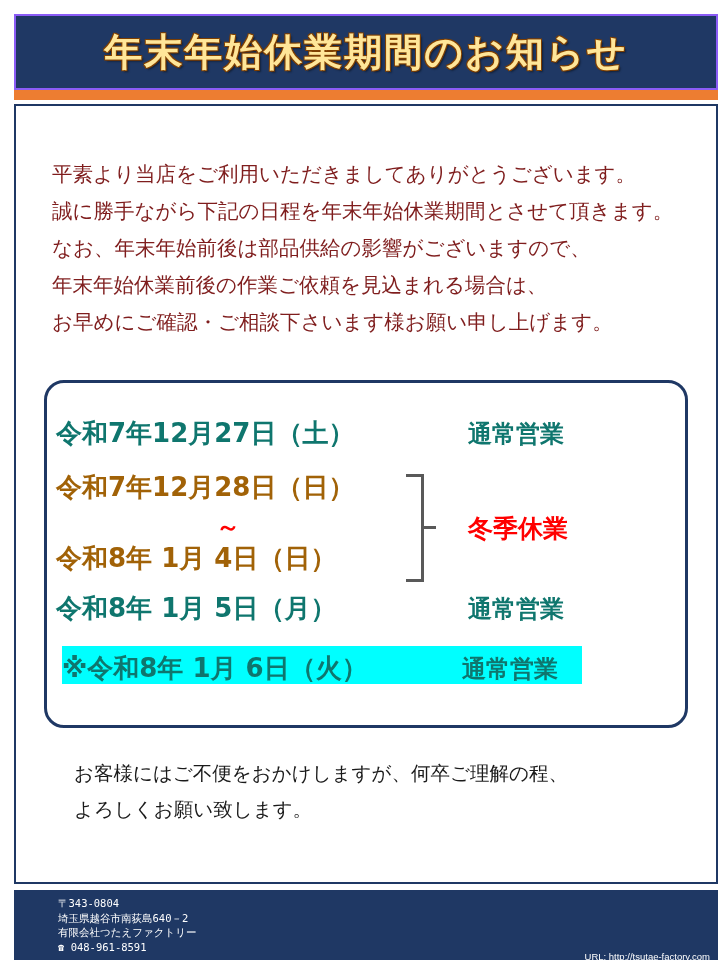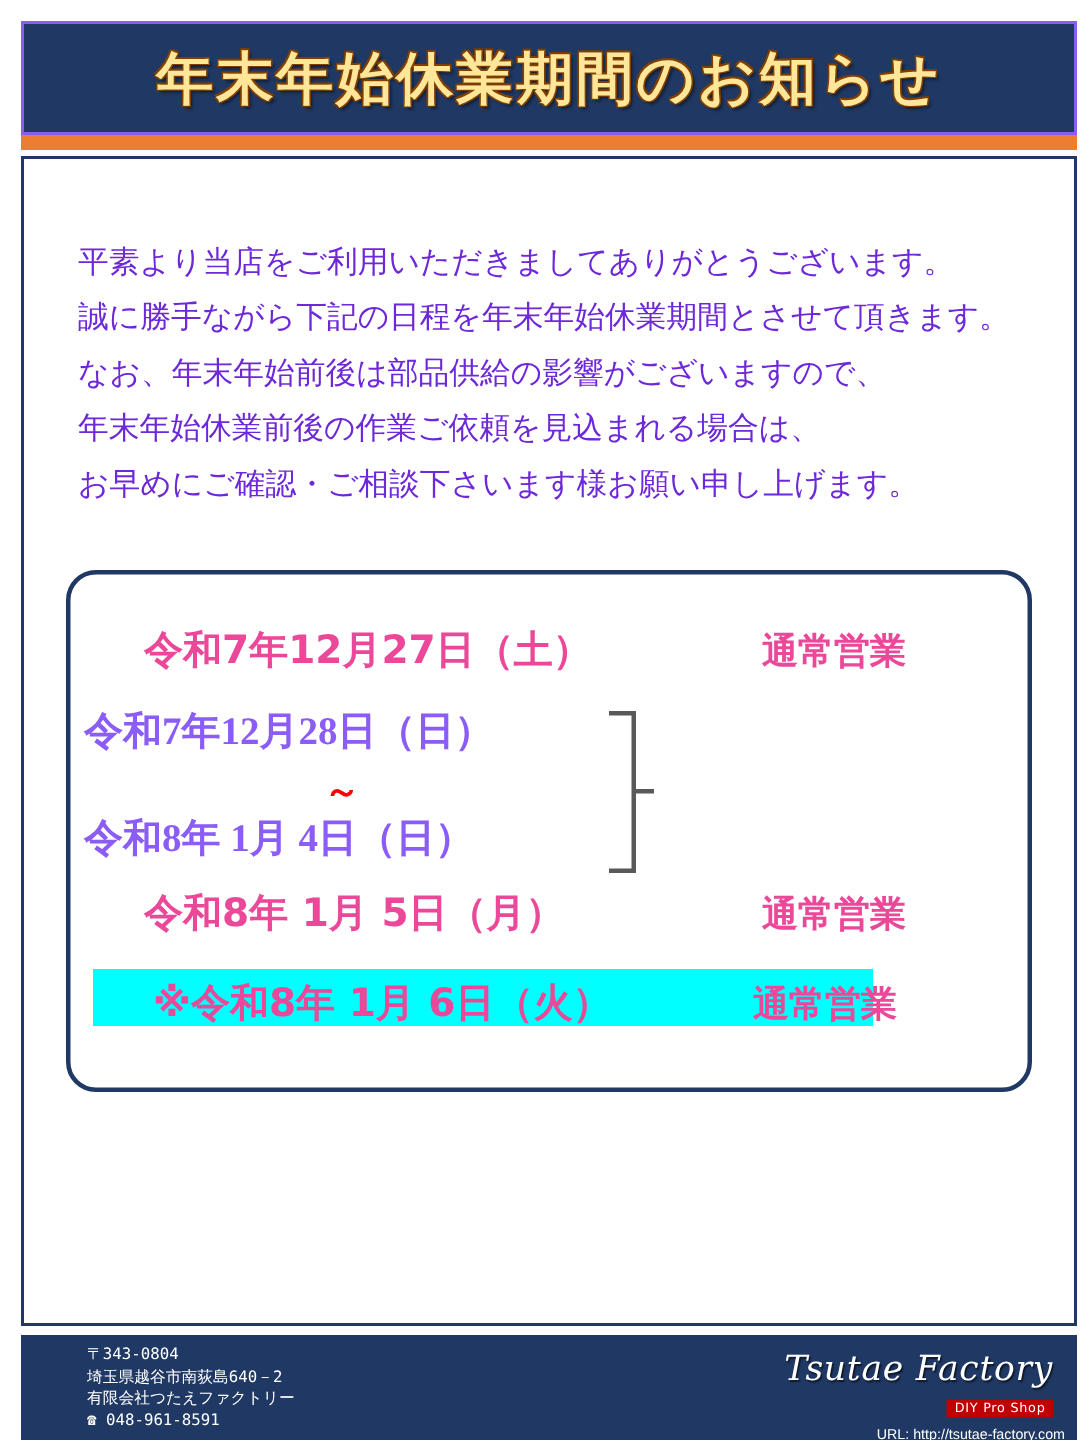--- a/index.html
+++ b/index.html
@@ -65,21 +65,21 @@
     height: 780px;
     border: 2px solid #1f3864;
     box-sizing: border-box;
     background: #ffffff;
   }
   .intro {
     position: absolute;
     left: 46px;
     top: 150px;
     width: 640px;
-    color: #6d28d9;
+    color: #7f1d1d;
     font-size: 20.5px;
     line-height: 37px;
     font-family: "DejaVu Serif", "Liberation Serif", serif;
     white-space: nowrap;
   }
   .intro div { white-space: nowrap; }
 
   
   .schedule-box {
     position: absolute;
@@ -102,22 +102,22 @@
     font-weight: bold;
     white-space: nowrap;
     font-family: "DejaVu Sans", "Liberation Sans", sans-serif;
   }
   .sched-status {
     font-size: 24px;
     font-weight: bold;
     white-space: nowrap;
     font-family: "DejaVu Sans", "Liberation Sans", sans-serif;
   }
-  .black { color: #ec4899; margin-left: 40px; }
-  .red { color: #8b5cf6; font-family: Liberation Serif, serif; }
+  .black { color: #0f766e; }
+  .red { color: #a16207; }
 
   .row1 { left: 50px; top: 410px; width: 560px; justify-content: flex-start; }
   .row1 .sched-status { position: absolute; left: 412px; }
 
   .row2 { left: 50px; top: 464px; width: 400px; }
   .row3 { left: 210px; top: 505px; width: 200px; }
   .row4 { left: 50px; top: 535px; width: 400px; }
 
   .tilde {
     font-size: 24px;
@@ -273,40 +273,41 @@
   <div class="row row3">
     <span class="tilde">～</span>
   </div>
 
   <div class="row row4">
     <span class="sched-date red">令和8年 1月 4日（日）</span>
   </div>
 
   <div class="bracket"></div>
   <div class="bracket-stem"></div>
+  <div class="closed-label">冬季休業</div>
 
   <div class="row row5">
     <span class="sched-date black">令和8年 1月 5日（月）</span>
     <span class="sched-status black">通常営業</span>
   </div>
 
   <div class="highlight-row"></div>
   <div class="row row6">
     <span class="sched-date black">※令和8年 1月 6日（火）</span>
     <span class="sched-status black">通常営業</span>
   </div>
 
+  <div class="closing">
+    <div>お客様にはご不便をおかけしますが、何卒ご理解の程、</div>
+    <div>よろしくお願い致します。</div>
+  </div>
 
   <div class="footer">
     <div class="footer-address">
       <div>〒343-0804</div>
       <div>埼玉県越谷市南荻島640－2</div>
       <div>有限会社つたえファクトリー</div>
       <div>☎ 048-961-8591</div>
     </div>
-    <div class="footer-logo">
-      <div class="logo-main">Tsutae Factory</div>
-      <div class="logo-sub">DIY Pro Shop</div>
-    </div>
     <div class="footer-url">URL: http://tsutae-factory.com</div>
   </div>
 
 </div>
 
 </body></html>

